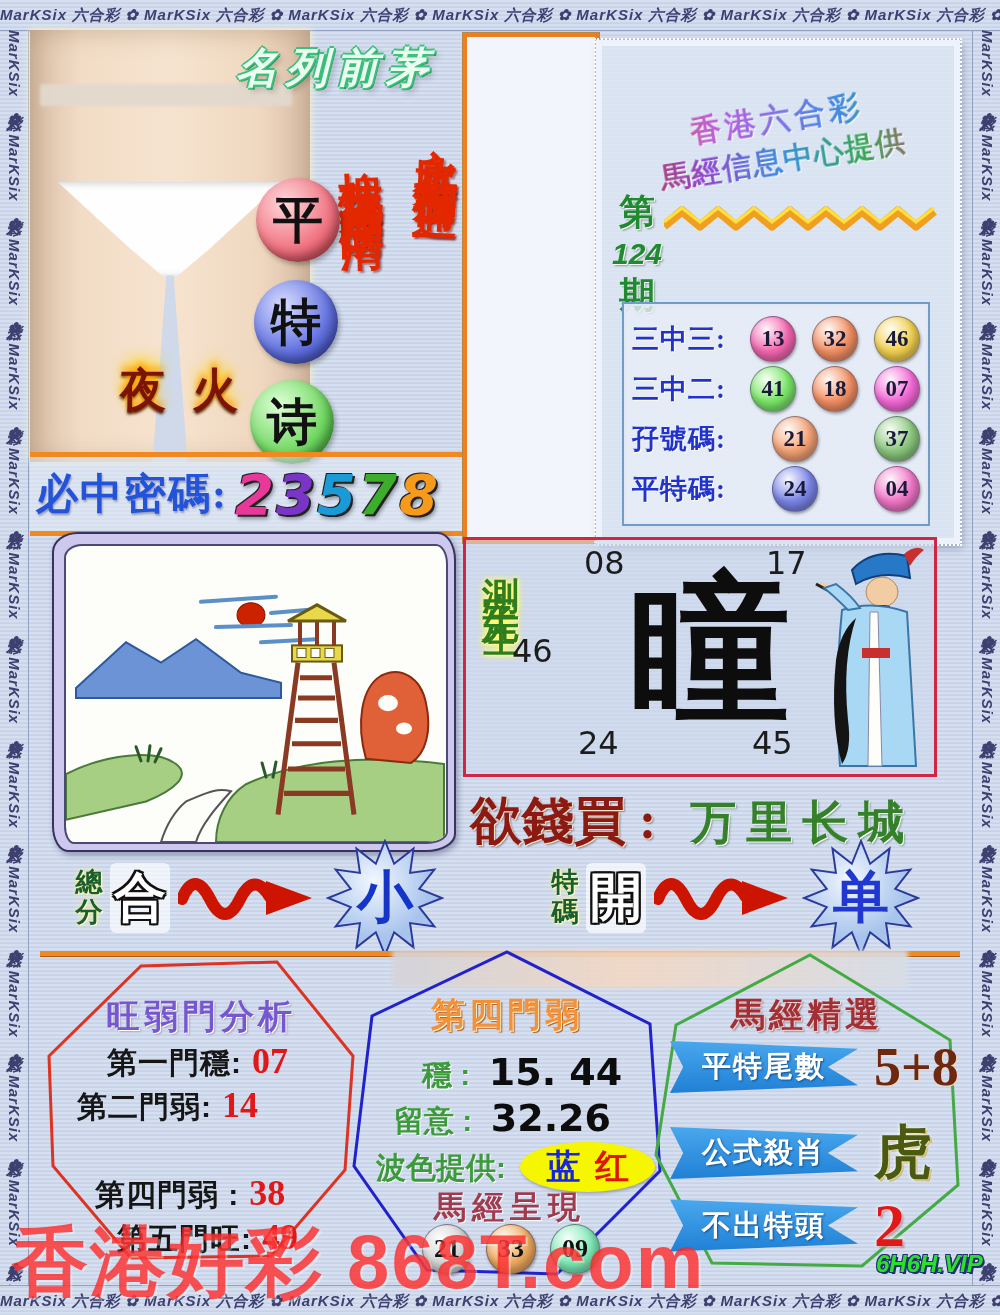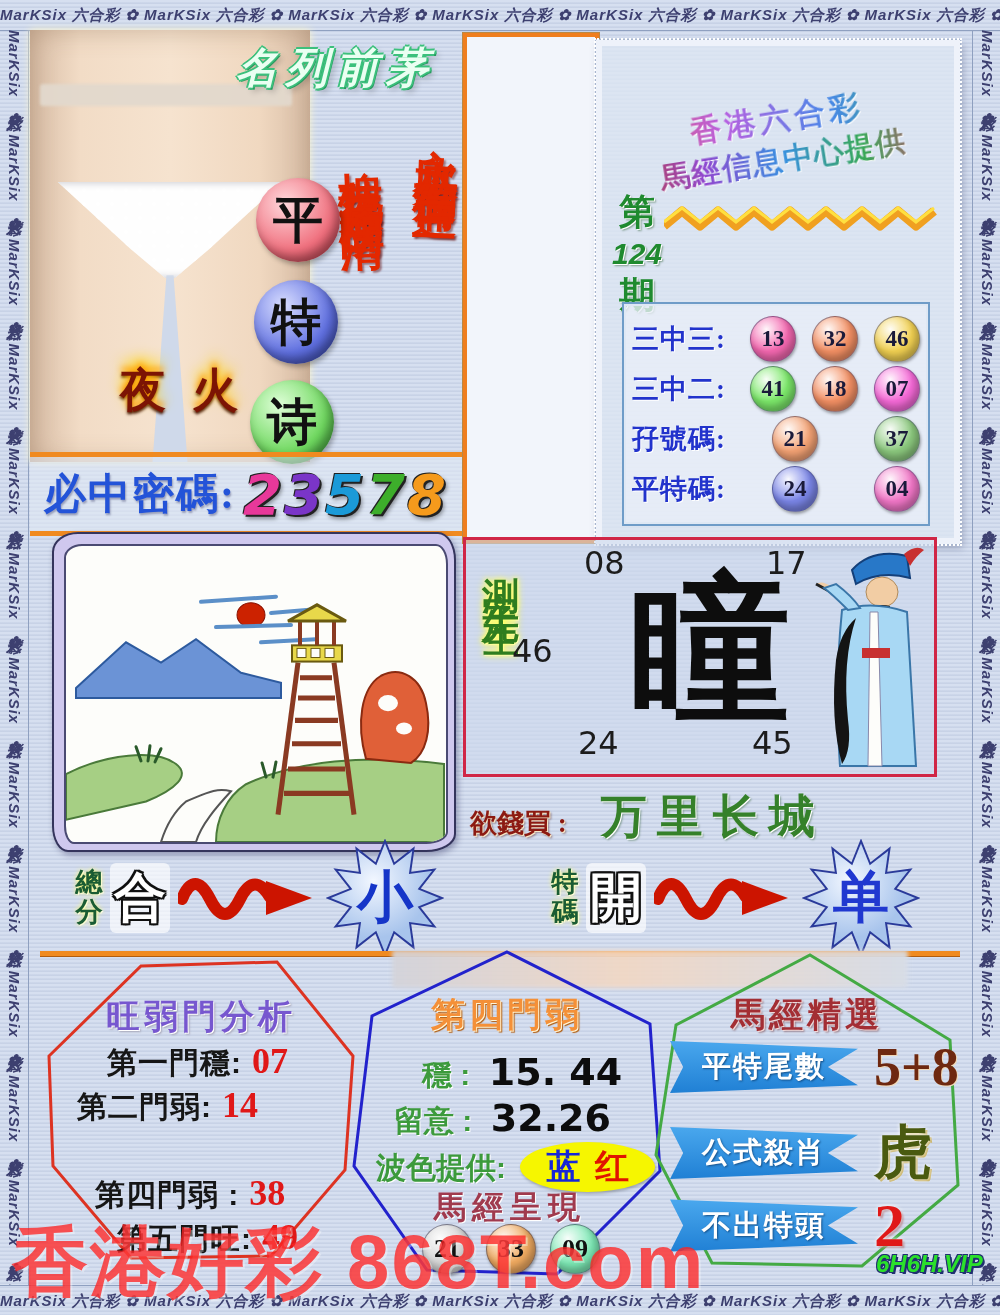--- a/index.html
+++ b/index.html
@@ -44,21 +44,21 @@
   .poem-left{left:342px;top:136px;height:400px;transform:rotate(-2deg);}
   .pcircle{width:84px;height:84px;border-radius:50%;display:flex;align-items:center;justify-content:center;
     font-family:"Liberation Serif",serif;font-weight:900;font-size:50px;color:#111;
     box-shadow:inset -4px -6px 10px rgba(0,0,0,.35),2px 3px 5px rgba(0,0,0,.3);}
   .pc-red{left:256px;top:178px;background:radial-gradient(circle at 35% 30%,#ffd8dc,#f0707e 60%,#c83a4a);}
   .pc-blue{left:254px;top:280px;background:radial-gradient(circle at 35% 30%,#d8ddff,#6070e0 60%,#3848b8);}
   .pc-green{left:250px;top:380px;background:radial-gradient(circle at 35% 30%,#dfffd8,#70d860 60%,#3aa838);}
 
   
   .password{left:30px;top:452px;width:472px;height:84px;border-top:5px solid #f08a20;border-bottom:5px solid #f08a20;
-    display:flex;align-items:center;padding:0 14px;box-sizing:border-box;background:rgba(226,233,244,.55);}
+    display:flex;align-items:center;padding:0 6px;box-sizing:border-box;background:rgba(226,233,244,.55);}
   .password .label{font-size:42px;font-weight:900;color:#2353d8;letter-spacing:2px;
     font-family:"Liberation Serif",serif;text-shadow:1px 2px 2px rgba(0,0,60,.3);}
   .password .digits{display:flex;margin-left:6px;}
   .password .digits span{font-size:56px;font-weight:900;font-style:italic;color:var(--c,#333);
     font-family:"DejaVu Sans",sans-serif;margin:0 1px;
     text-shadow:2px 2px 0 #222,-1px -1px 0 #222,3px 4px 4px rgba(0,0,0,.4);}
 
   
   .title-box{left:463px;top:33px;width:128px;height:502px;background:#f2f5fb;border:4px solid #ef7e1e;
     box-shadow:0 0 0 1px #b84;display:flex;align-items:center;justify-content:center;}
@@ -114,21 +114,21 @@
     font-size:37px;font-weight:900;color:#2f7d1f;letter-spacing:14px;line-height:1;
     text-shadow:0 0 5px #ffff6a,0 0 8px #ffff6a,1px 1px 0 #fff;}
   .fortune .glyph{position:absolute;left:150px;top:14px;width:190px;text-align:center;font-size:158px;line-height:1.2;
     font-weight:900;color:#0d0d0d;font-family:"Liberation Serif",serif;}
   .fnum{position:absolute;font-size:32px;font-weight:normal;color:#1c1c1c;font-family:"DejaVu Sans",sans-serif;}
   .fnum.dim{color:#5a5a5a;}
   .fortune-man{position:absolute;right:2px;top:0;}
 
   
   .buy{left:470px;top:786px;width:470px;display:flex;align-items:baseline;}
-  .buy .blabel{font-size:27px;font-weight:900;color:#8c1a12;font-family:"Liberation Serif",serif;
+  .buy .blabel{font-size:52px;font-weight:900;color:#8c1a12;font-family:"Liberation Serif",serif;
     text-shadow:1px 1px 0 #f8e8c8,2px 2px 2px rgba(60,0,0,.4);}
   .buy .bvalue{font-size:46px;font-weight:900;color:#35812a;margin-left:34px;letter-spacing:10px;
     font-family:"Liberation Serif",serif;text-shadow:1px 1px 0 #fff,2px 2px 2px rgba(0,60,0,.35);}
 
   
   .verdict{top:842px;height:112px;display:flex;align-items:center;}
   .v-left{left:72px;}
   .v-right{left:548px;}
   .vstack{font-size:27px;font-weight:900;color:#1a5c33;line-height:1.1;text-align:center;
     text-shadow:0 0 5px #f8f870,1px 1px 0 #fff;}

